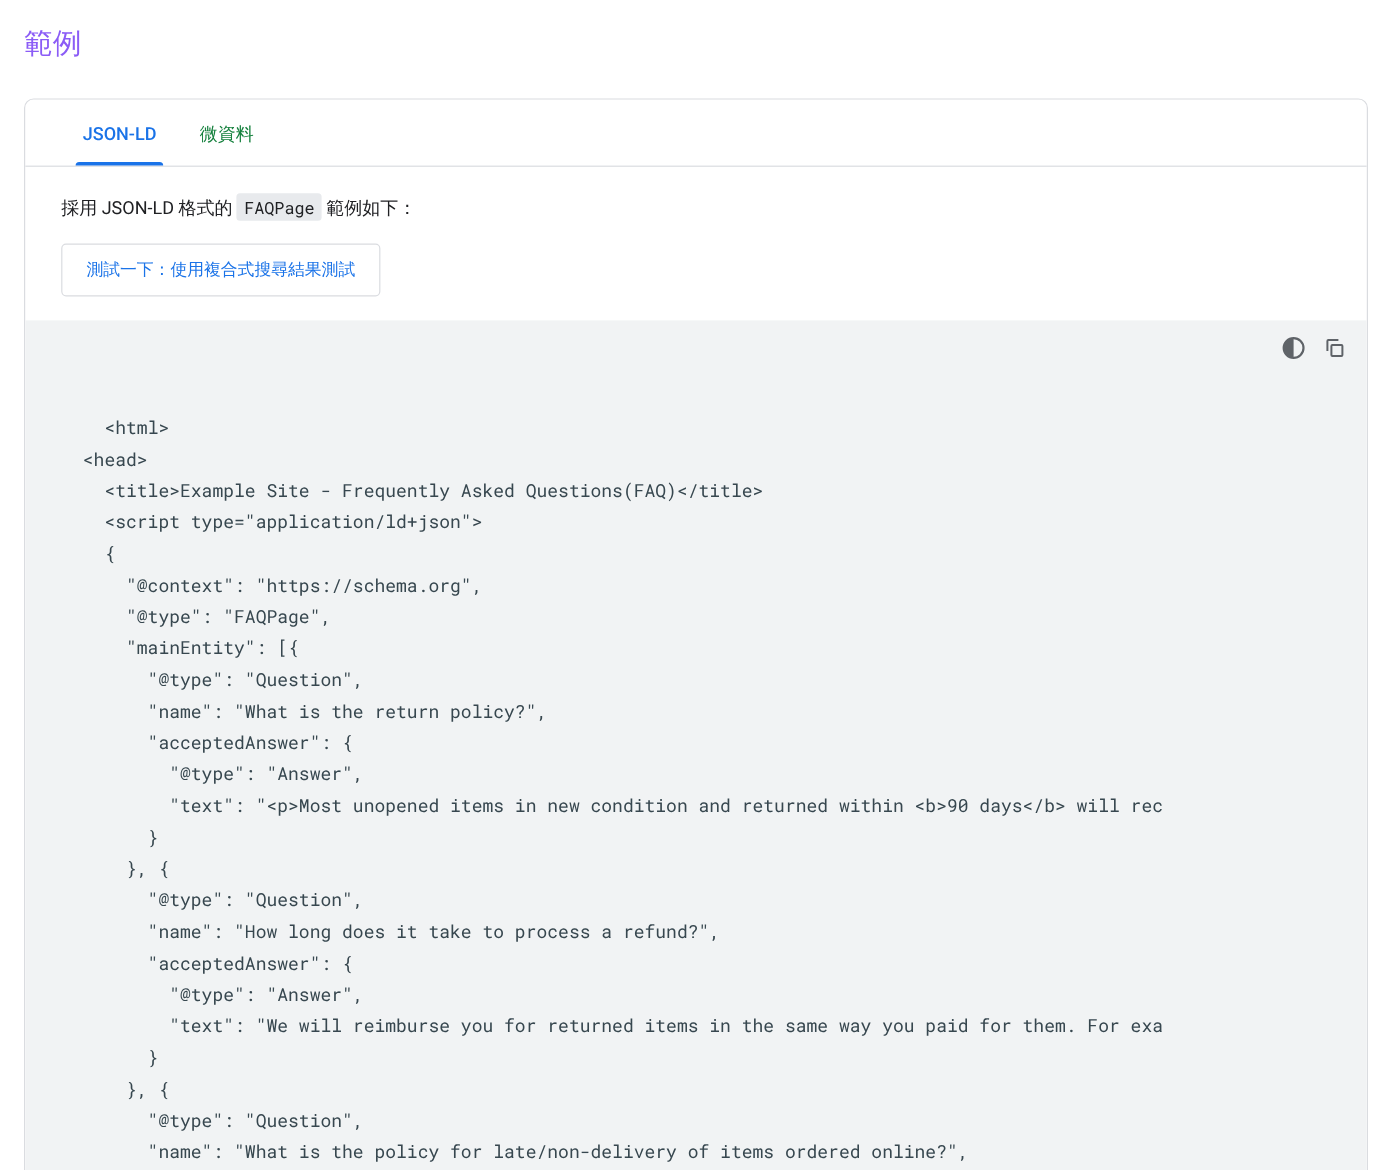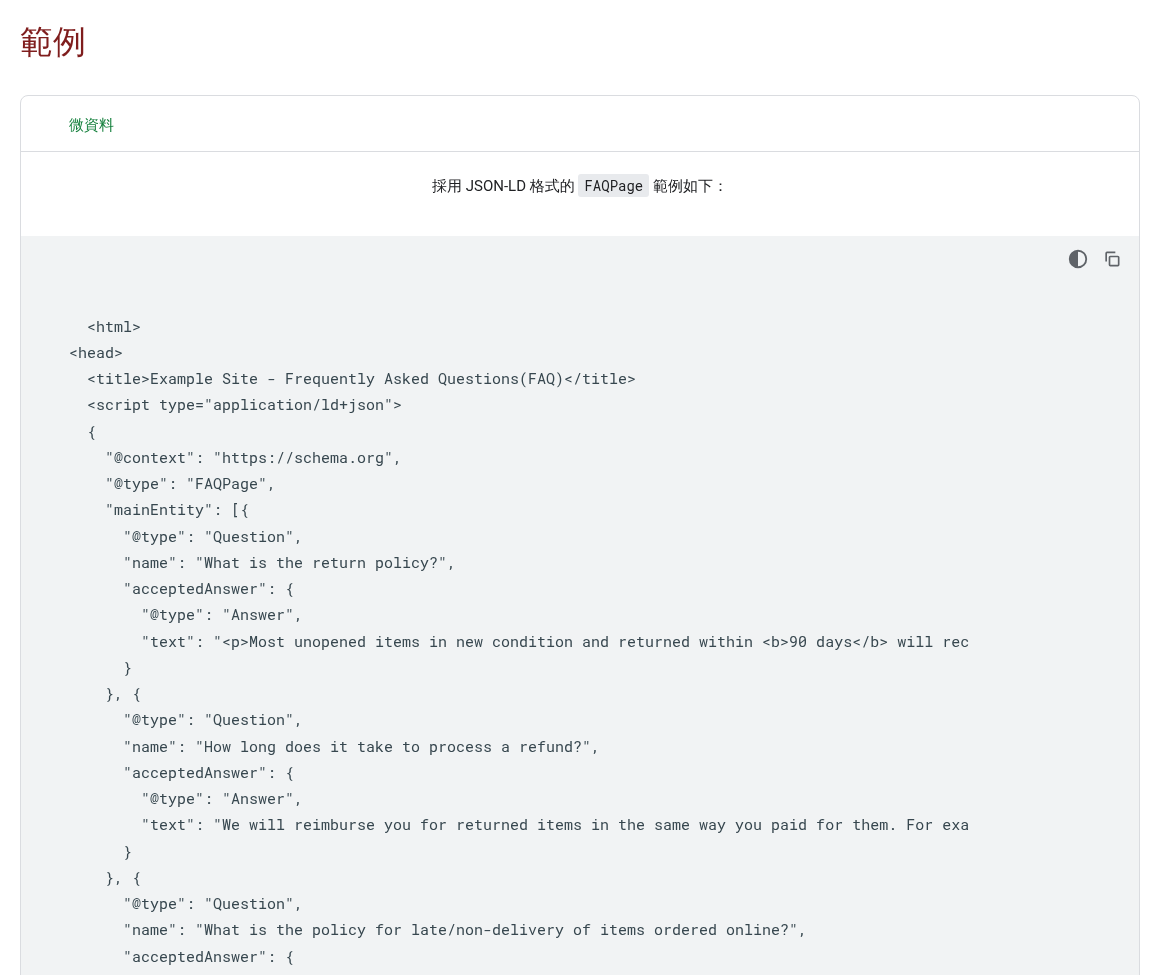--- a/index.html
+++ b/index.html
@@ -7,23 +7,23 @@
   padding: 0;
   box-sizing: border-box;
 }
 body {
   font-family: -apple-system, BlinkMacSystemFont, "Segoe UI", Roboto, "Helvetica Neue", Arial, "Noto Sans", sans-serif;
   background: #fff;
   color: #202124;
   padding: 20px;
 }
 .page-title {
-  font-size: 33px;
+  font-size: 24px;
   font-weight: 400;
-  color: #7f1d1d;
+  color: #8b5cf6;
   margin-bottom: 30px;
   padding-left: 0;
 }
 .card {
   border: 1px solid #dadce0;
   border-radius: 8px;
   overflow: hidden;
 }
 .tabs {
   display: flex;
@@ -46,21 +46,20 @@
   position: absolute;
   left: 12px;
   right: 12px;
   bottom: 0;
   height: 3px;
   background: #1a73e8;
   border-radius: 3px 3px 0 0;
 }
 .content-section {
   padding: 24px 30px 20px 30px;
-  text-align: center;
 }
 .desc {
   font-size: 15px;
   color: #202124;
   margin-bottom: 20px;
 }
 .desc code {
   background: #e8eaed;
   padding: 2px 6px;
   border-radius: 3px;
@@ -107,27 +106,29 @@
 }
 </style>
 </head>
 <body>
 
 <h1 class="page-title">範例</h1>
 
 <div class="card">
 
   <div class="tabs">
+    <div class="tab active">JSON-LD</div>
     <div class="tab">微資料</div>
   </div>
 
   <div class="content-section">
     <p class="desc">
       <span>採用 JSON-LD 格式的 </span><code>FAQPage</code><span> 範例如下：</span>
     </p>
+    <div class="test-button">測試一下：使用複合式搜尋結果測試</div>
   </div>
 
   <div class="code-block">
     <div class="code-toolbar">
       <span class="icon">
         <svg viewBox="0 0 24 24" width="22" height="22" fill="currentColor">
             <path d="M12 2a10 10 0 1 0 10 10A10 10 0 0 0 12 2zm0 18V4a8 8 0 0 1 0 16z"></path>
           </svg>
       </span>
       <span class="icon">

